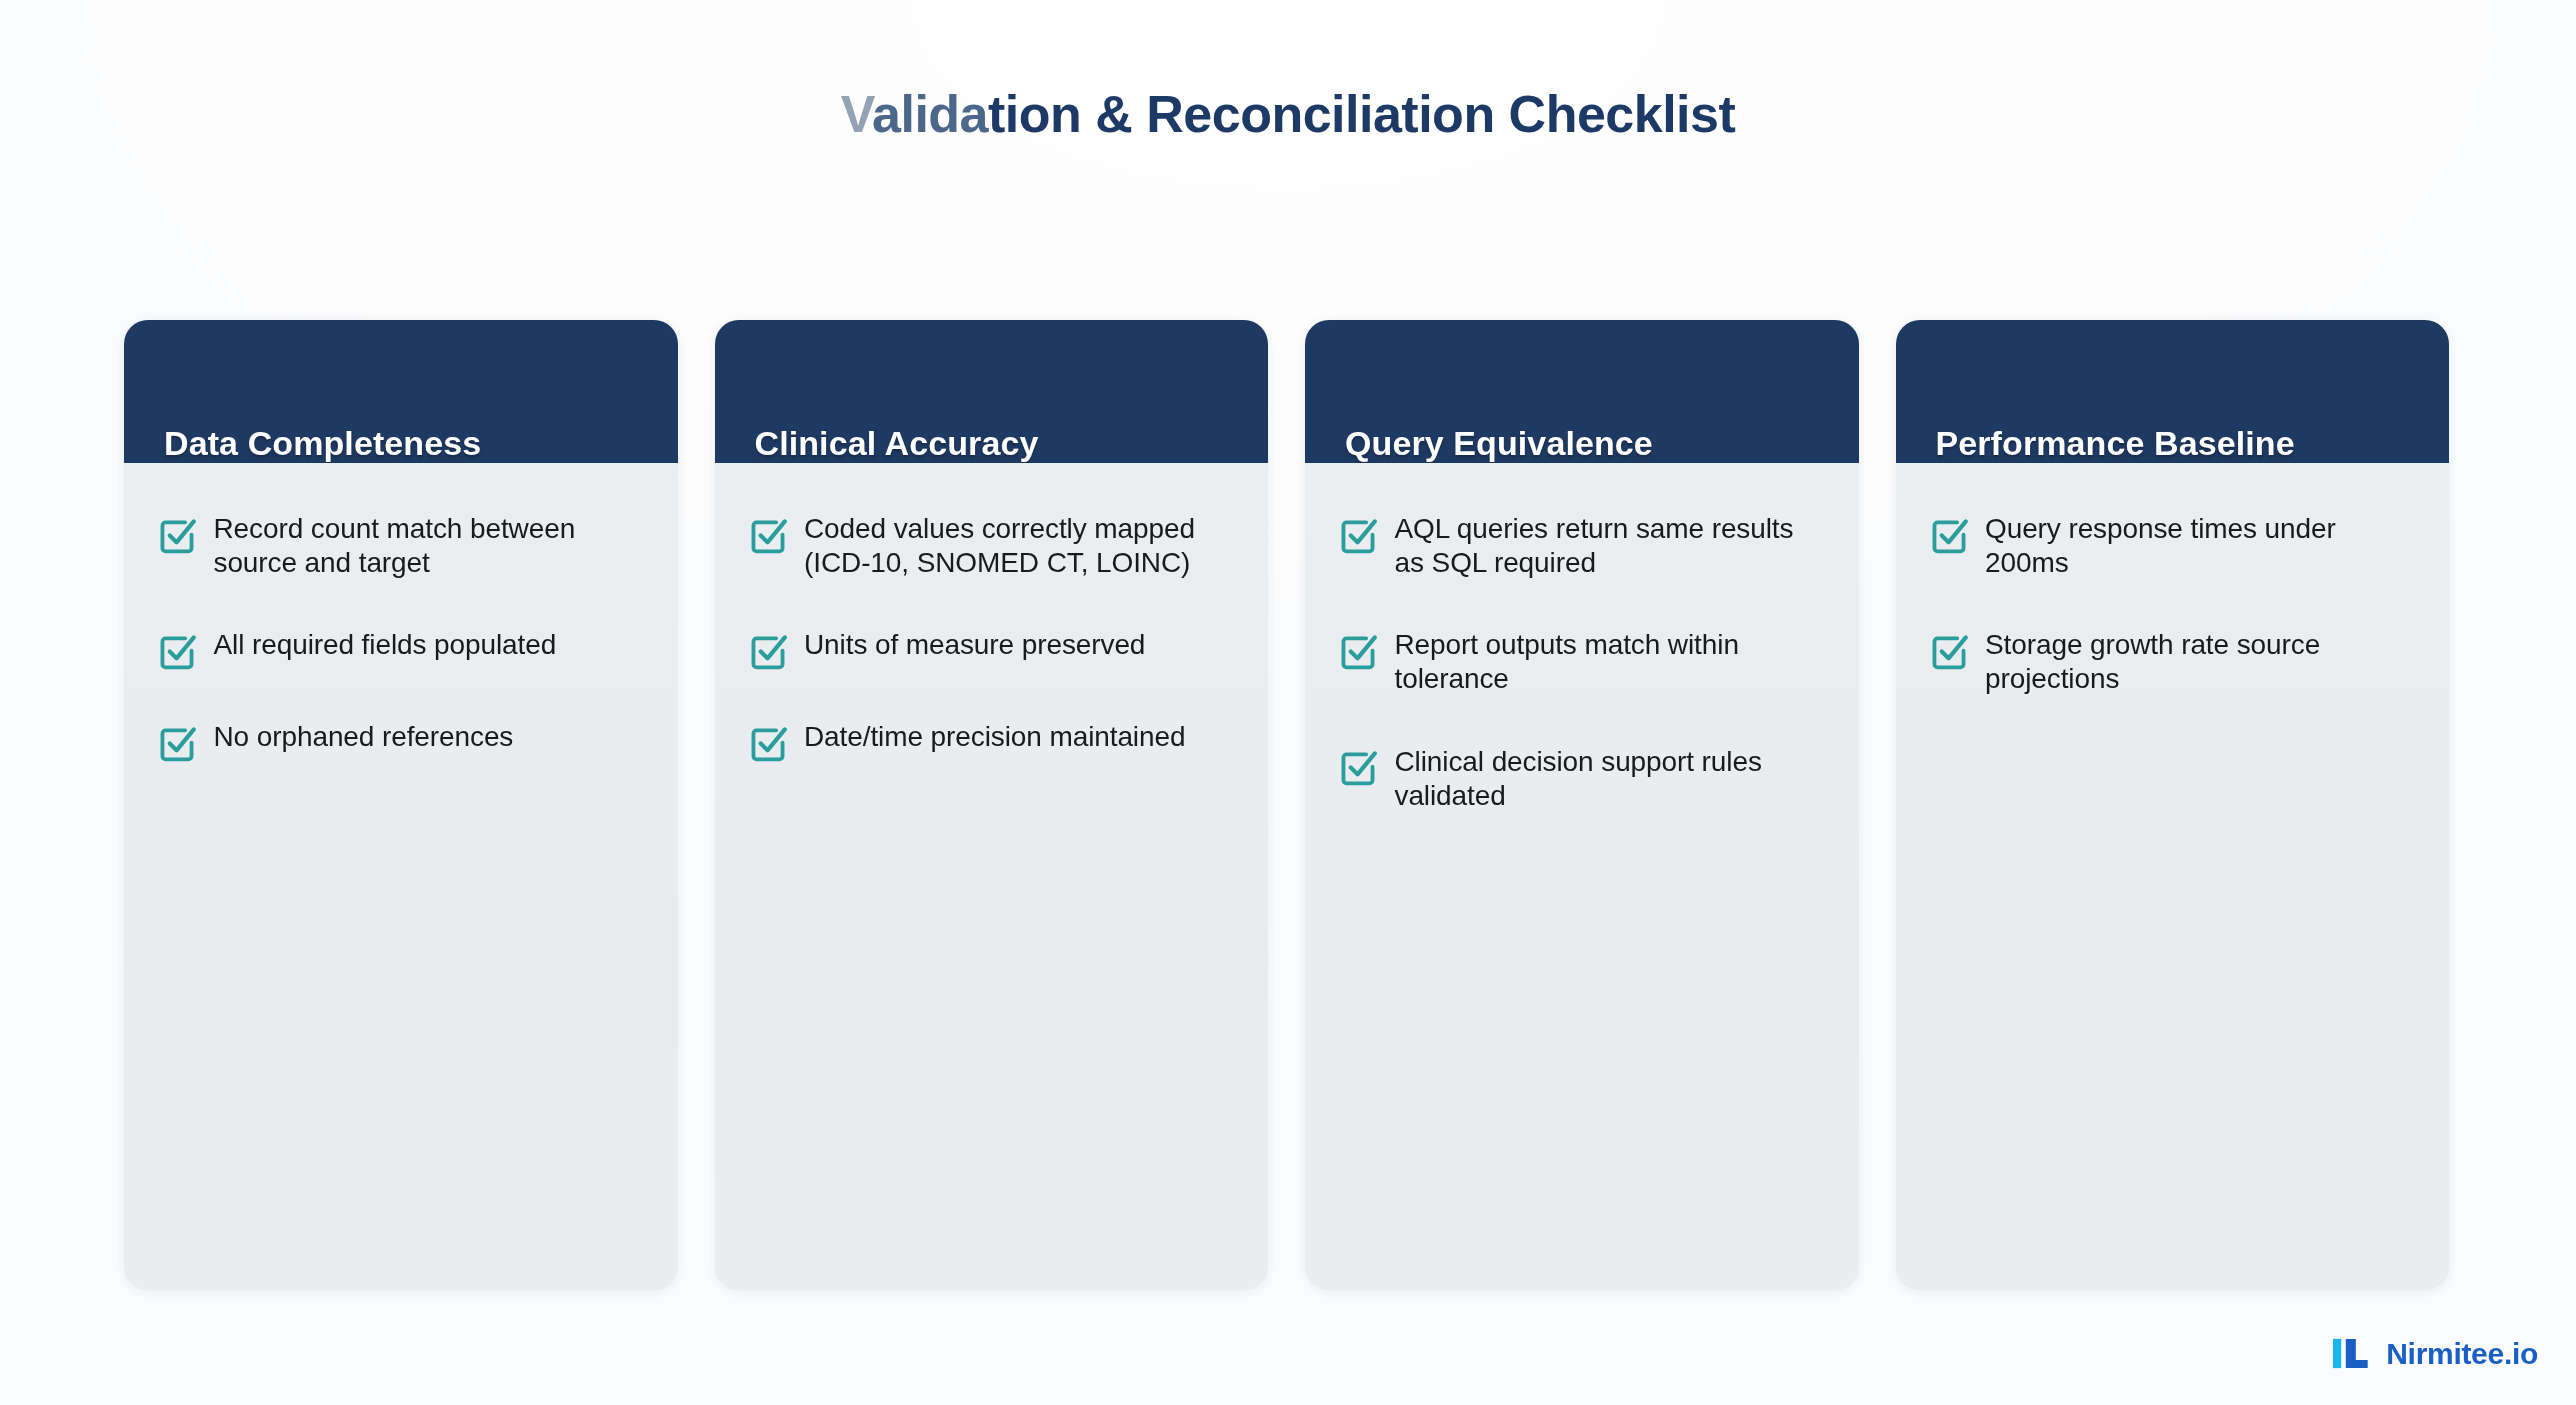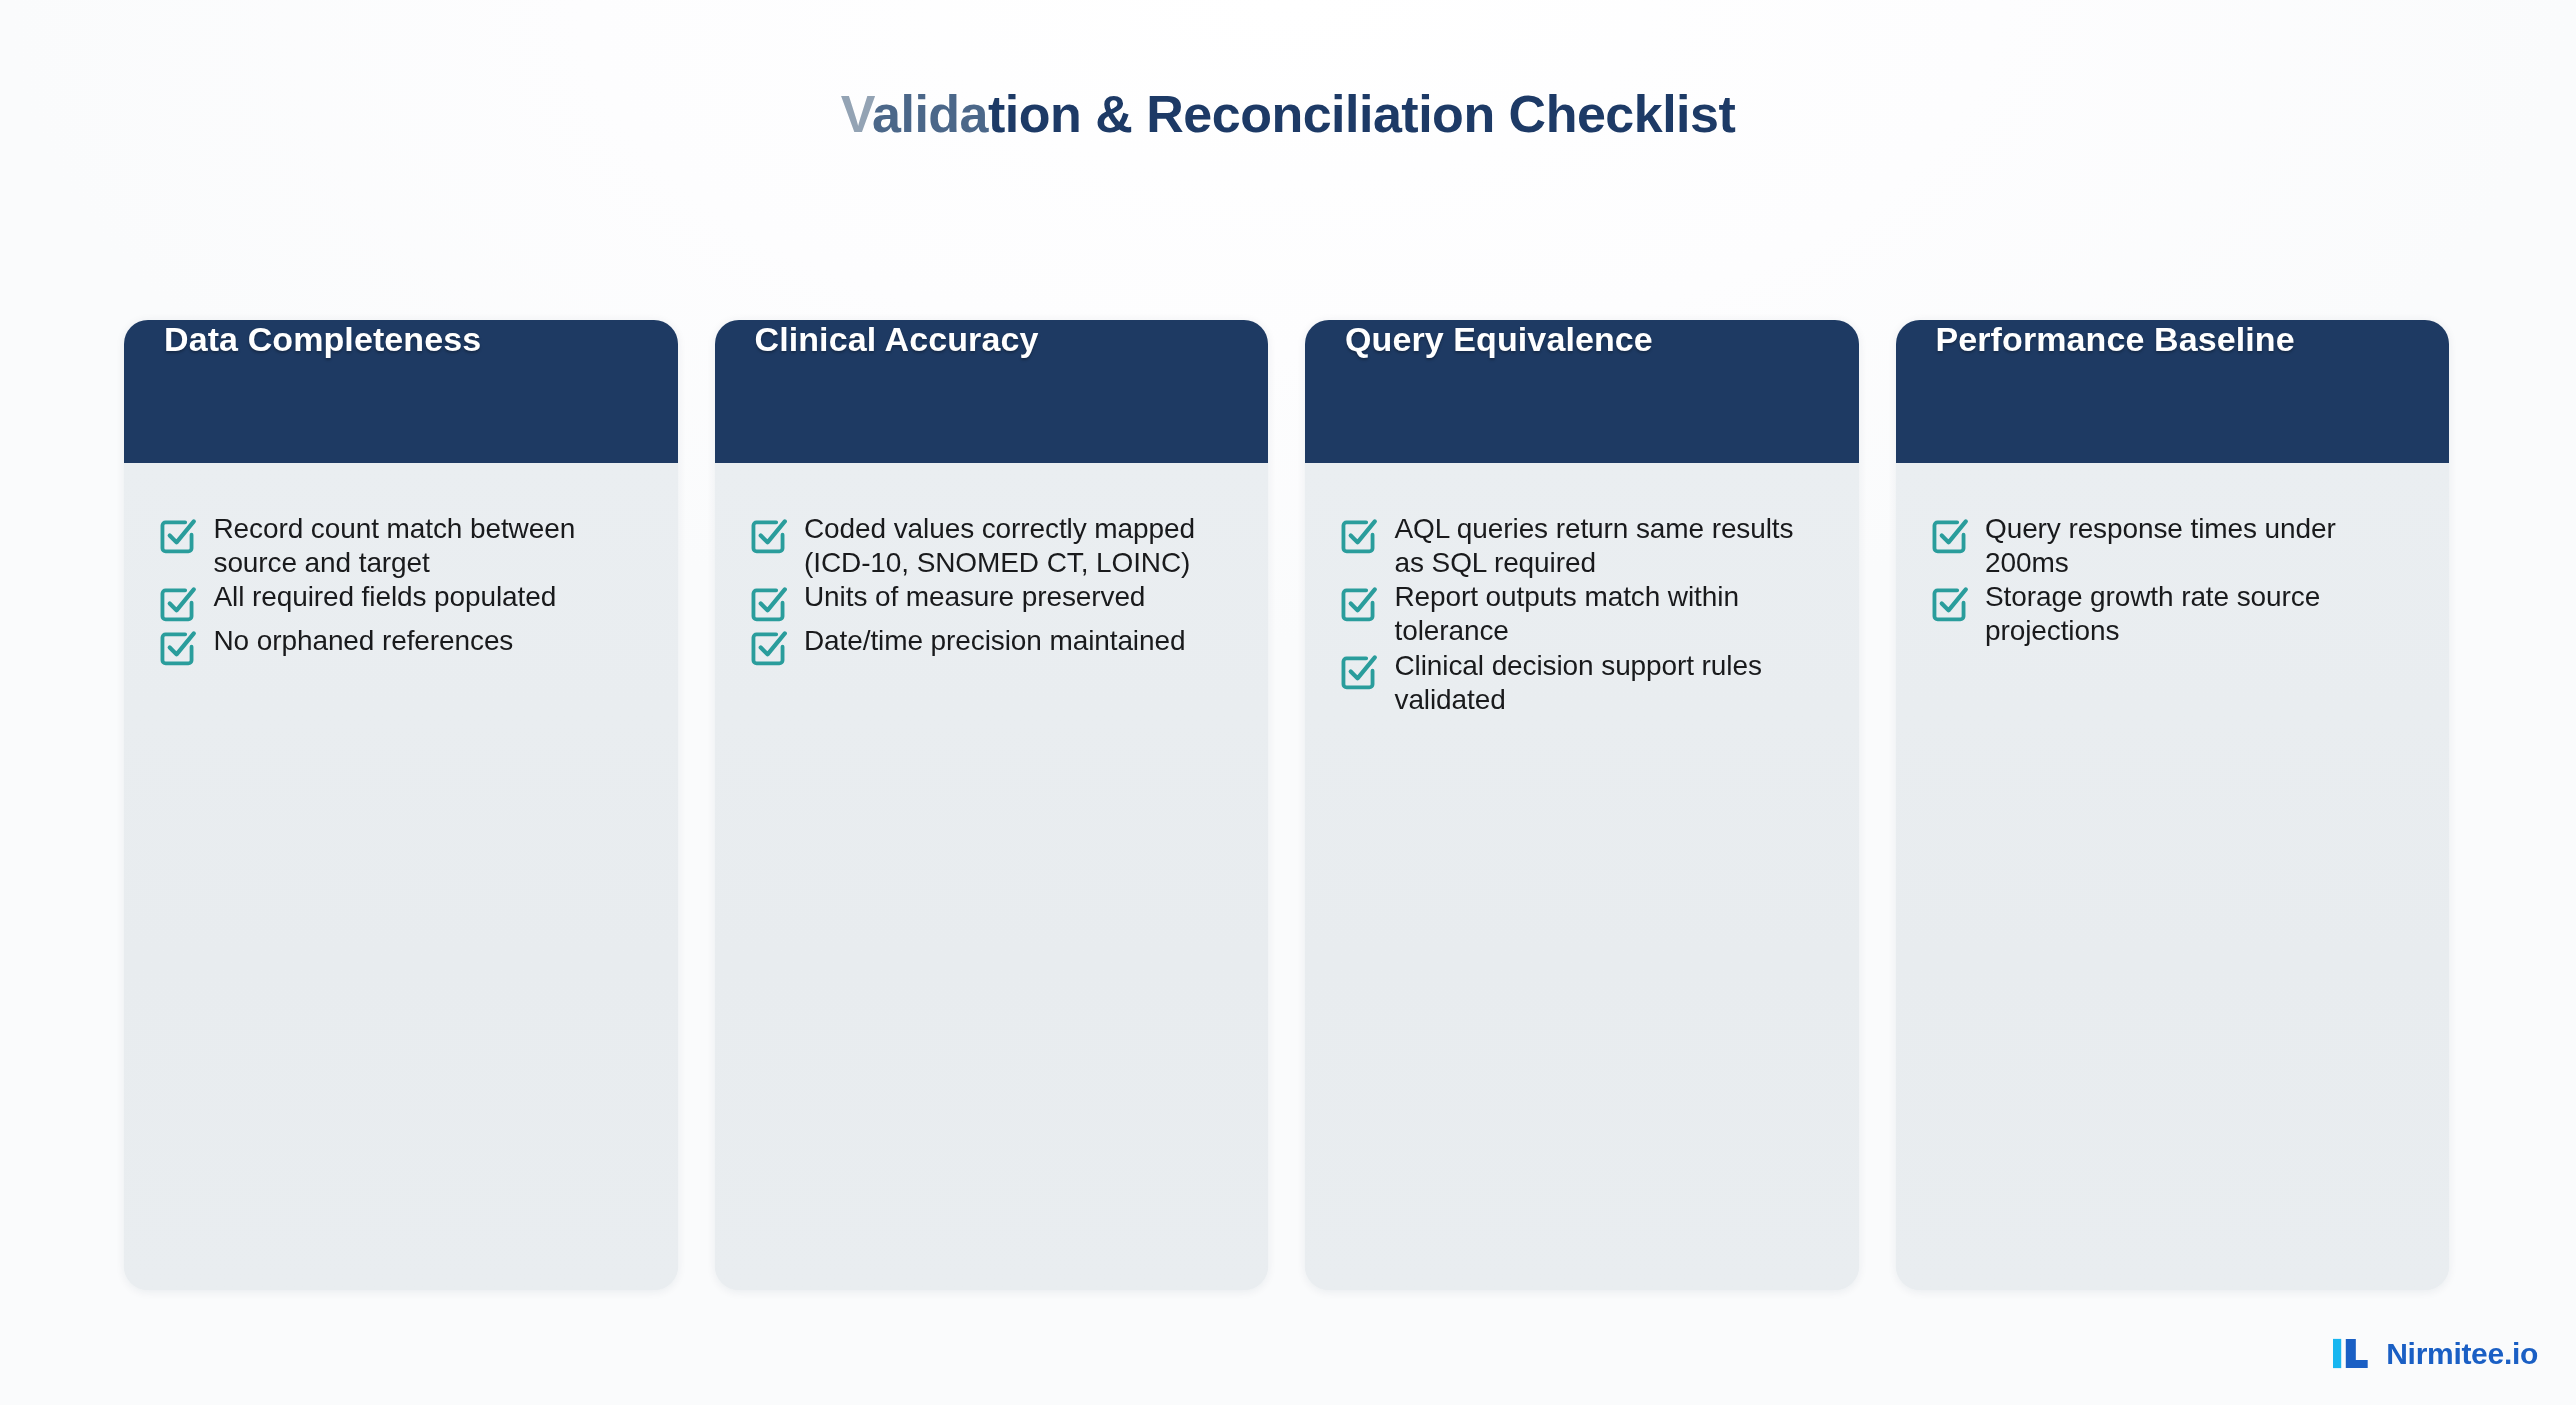--- a/index.html
+++ b/index.html
@@ -45,38 +45,39 @@
     flex-direction:column;
     border-radius:24px;
     overflow:hidden;
     background:#e9edf0;
     box-shadow:0 1.8px 9.1px rgba(20,40,70,0.07);
   }
   .card-header {
     height:143px;
     background:#1e3a63;
     display:flex;
-    align-items:flex-start;
+    align-items:flex-end;
     padding:0 40px;
     flex:0 0 auto;
   }
   .card-header-title {
     color:#ffffff;
     font-size:34px;
     font-weight:bold;
     letter-spacing:0.1px;
     text-shadow:0 1.8px 2.7px rgba(0,0,0,0.28);
     white-space:nowrap;
   }
   .card-body {
     flex:1 1 auto;
     background:linear-gradient(180deg,#eaeef1 0%,#e8ecef 60%,#e9edf0 100%);
     padding:49px 31px 37px 33px;
     display:flex;
     flex-direction:column;
+    gap:48px;
   }
 
   
   .item {
     display:flex;
     align-items:flex-start;
     gap:16.5px;
   }
   .check-icon {
     flex:0 0 auto;

